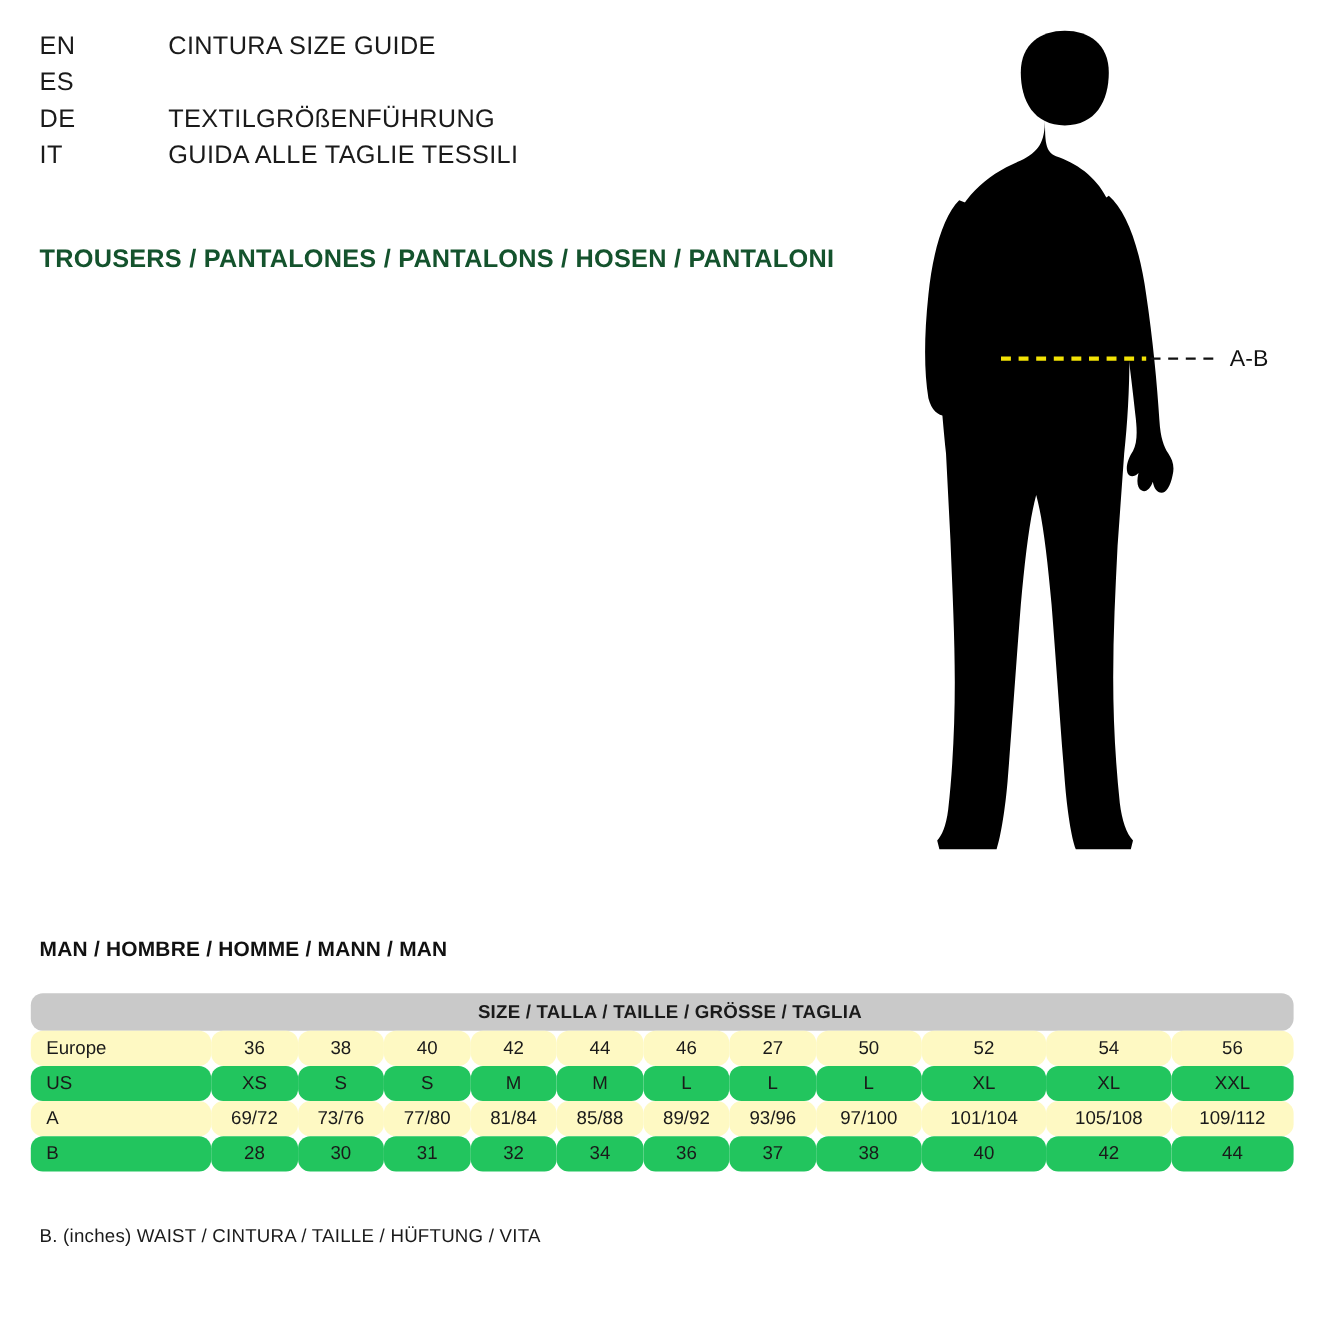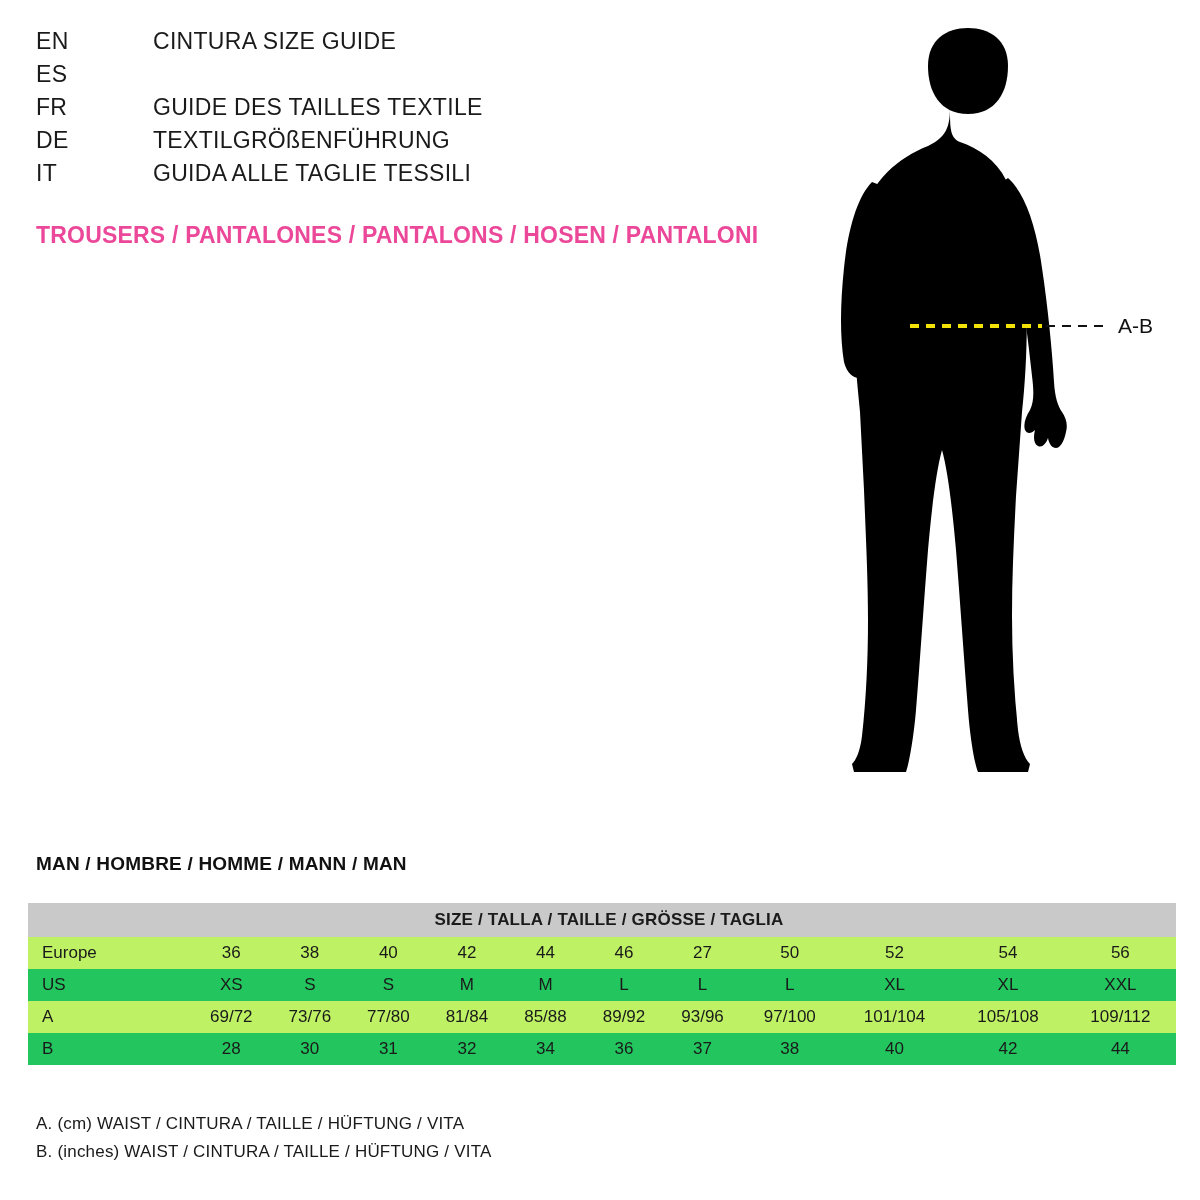--- a/index.html
+++ b/index.html
@@ -44,21 +44,21 @@
   .lang-text {
     flex: 1 1 auto;
   }
   .garment-title {
     position: absolute;
     left: 36px;
     top: 222px;
     font-size: 23px;
     font-weight: bold;
     letter-spacing: 0.2px;
-    color: #ec4899;
+    color: #14532d;
     white-space: nowrap;
   }
 
   
   .figure-wrap {
     position: absolute;
     left: 810px;
     top: 20px;
     width: 380px;
     height: 780px;
@@ -96,28 +96,29 @@
     height: 34px;
     padding: 0 0 0 14px;
     font-size: 17px;
     letter-spacing: 0.2px;
   }
   table.size-table td {
     height: 32px;
     padding: 0;
     text-align: center;
     vertical-align: middle;
+    border-radius: 11px;
   }
   table.size-table td.rowlabel {
     text-align: left;
     padding-left: 14px;
     width: 150px;
   }
   table.size-table tr.alt td {
-    background: #bef264;
+    background: #fef9c3;
   }
   table.size-table tr.plain td {
     background: #22c55e;
   }
 
   .footnotes {
     position: absolute;
     left: 36px;
     top: 1110px;
     font-size: 17px;
@@ -133,24 +134,20 @@
 
 <div class="page">
 
   <div class="lang-block">
     <div class="lang-row">
       <span class="lang-code">EN</span>
       <span class="lang-text">CINTURA SIZE GUIDE</span>
     </div>
     <div class="lang-row">
       <span class="lang-code">ES</span>
-    </div>
-    <div class="lang-row">
-      <span class="lang-code">FR</span>
-      <span class="lang-text">GUIDE DES TAILLES TEXTILE</span>
     </div>
     <div class="lang-row">
       <span class="lang-code">DE</span>
       <span class="lang-text">TEXTILGRÖßENFÜHRUNG</span>
     </div>
     <div class="lang-row">
       <span class="lang-code">IT</span>
       <span class="lang-text">GUIDA ALLE TAGLIE TESSILI</span>
     </div>
   </div>
@@ -294,17 +291,16 @@
           <td>38</td>
           <td>40</td>
           <td>42</td>
           <td>44</td>
         </tr>
       </tbody>
     </table>
   </div>
 
   <div class="footnotes">
-    <div>A. (cm) WAIST / CINTURA / TAILLE / HÜFTUNG / VITA</div>
     <div>B. (inches) WAIST / CINTURA / TAILLE / HÜFTUNG / VITA</div>
   </div>
 
 </div>
 
 </body></html>

